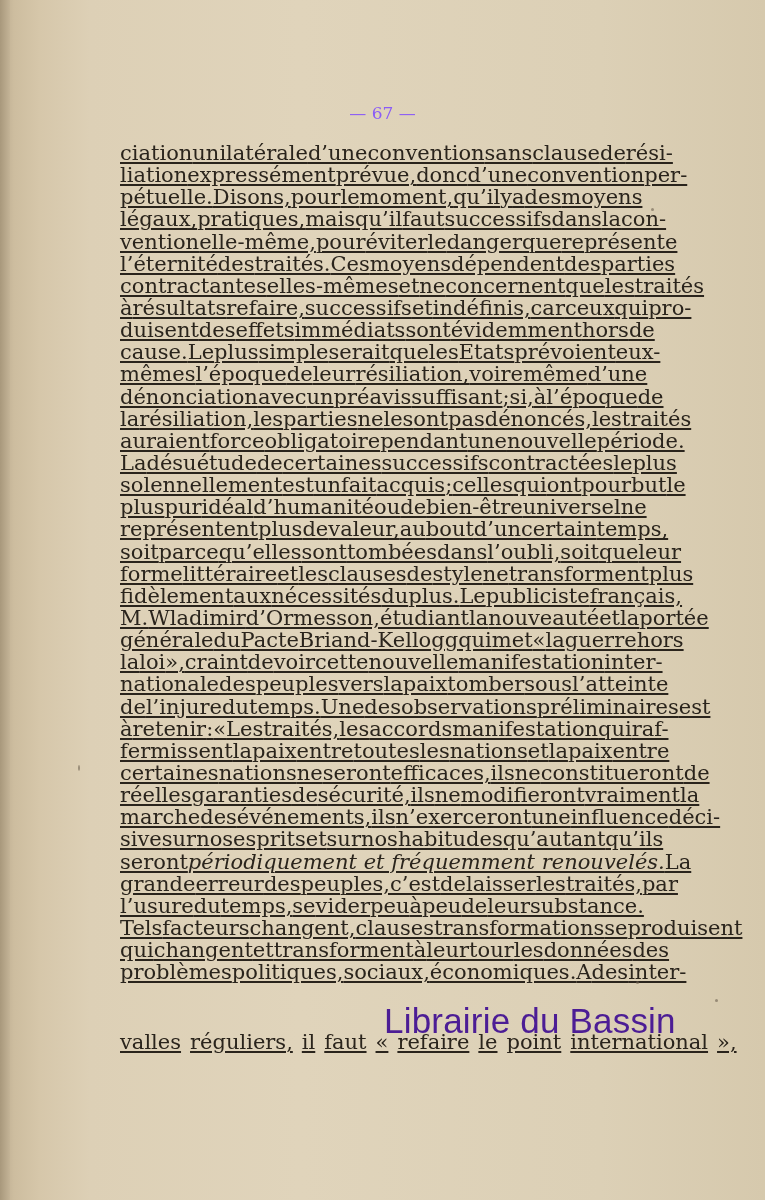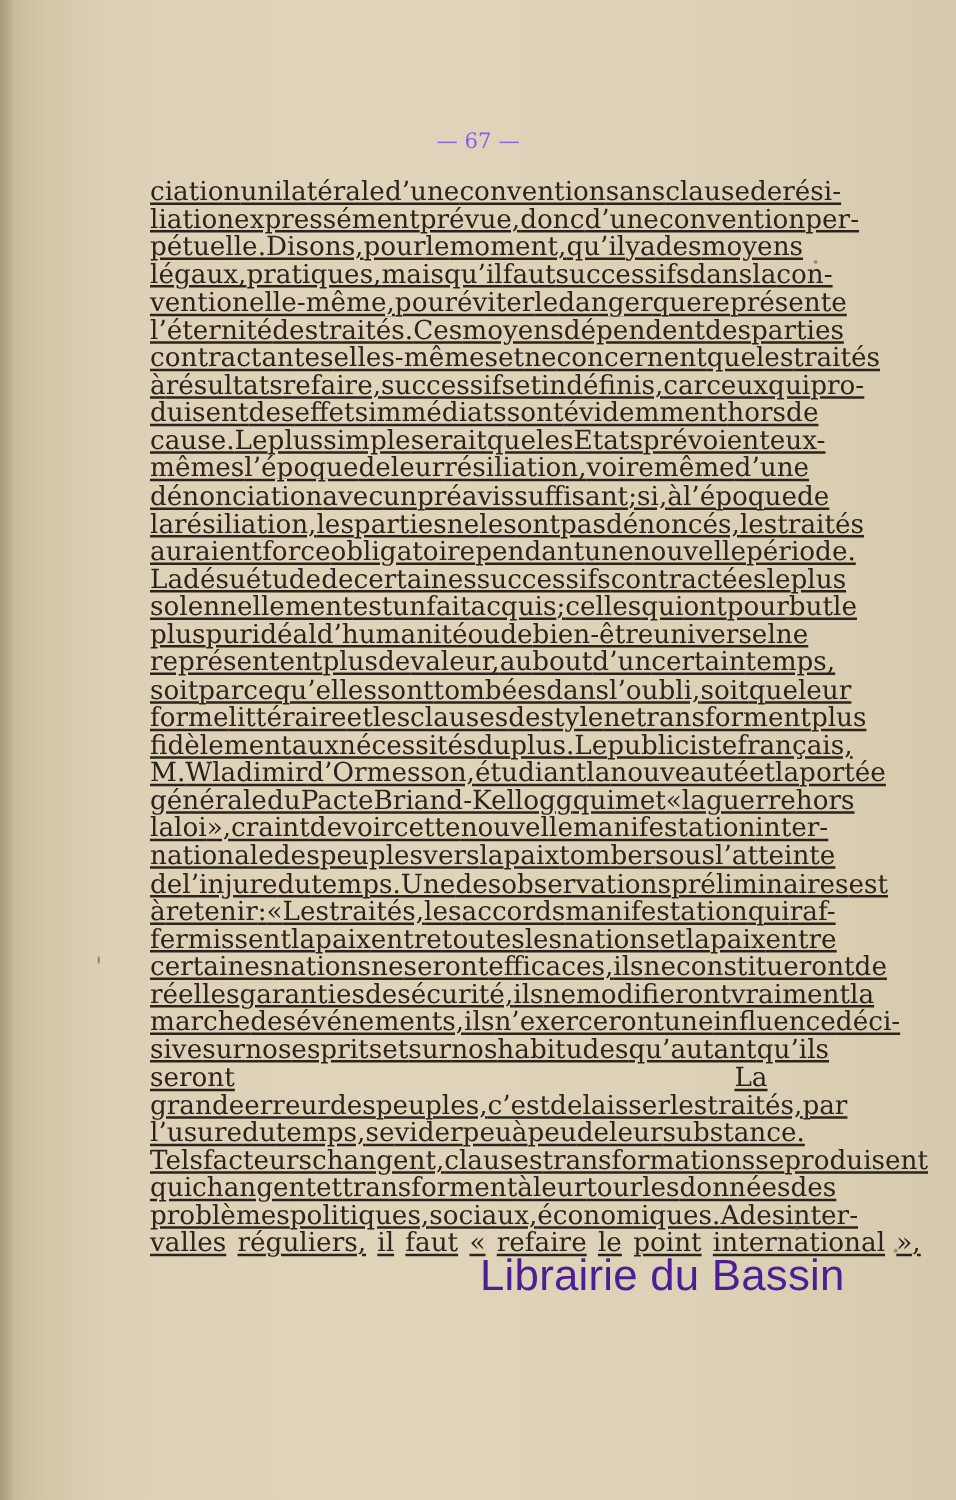--- a/index.html
+++ b/index.html
@@ -20,21 +20,21 @@
   }
   .text-block {
     position:absolute; left:120px; top:142px; width:494px;
   }
   .line {
     font-size:21px; line-height:22.15px; height:22.15px;
     text-align:justify; text-align-last:justify; white-space:nowrap;
     display:flex; justify-content:space-between;text-decoration:underline;
   }
   .line span.w { display:inline-block; }
-  .line.last { text-align-last:left; justify-content:flex-start; gap:9px; }
+  .line.last { text-align-last:left; justify-content:flex-start; gap:9px;margin-top:48px; }
   .it { font-style:italic; }
   .watermark {
     position:absolute; left:384px; top:1001px;
     font-family: "Liberation Sans", "DejaVu Sans", sans-serif;
     font-size:35px; color:#4c1d95; letter-spacing:0.2px;
   }
   .speck { position:absolute; width:3px; height:3px; border-radius:50%; background:#6d6150; opacity:.6; }
 </style>
 </head>
 <body>
@@ -396,20 +396,21 @@
       <span class="w">esprits</span>
       <span class="w">et</span>
       <span class="w">sur</span>
       <span class="w">nos</span>
       <span class="w">habitudes</span>
       <span class="w">qu’autant</span>
       <span class="w">qu’ils</span>
     </div>
   <div class="line italic-line">
     <span>seront</span>
+    <span class="it">périodiquement et fréquemment renouvelés.</span>
     <span>La</span>
   </div>
   <div class="line">
       <span class="w">grande</span>
       <span class="w">erreur</span>
       <span class="w">des</span>
       <span class="w">peuples,</span>
       <span class="w">c’est</span>
       <span class="w">de</span>
       <span class="w">laisser</span>

